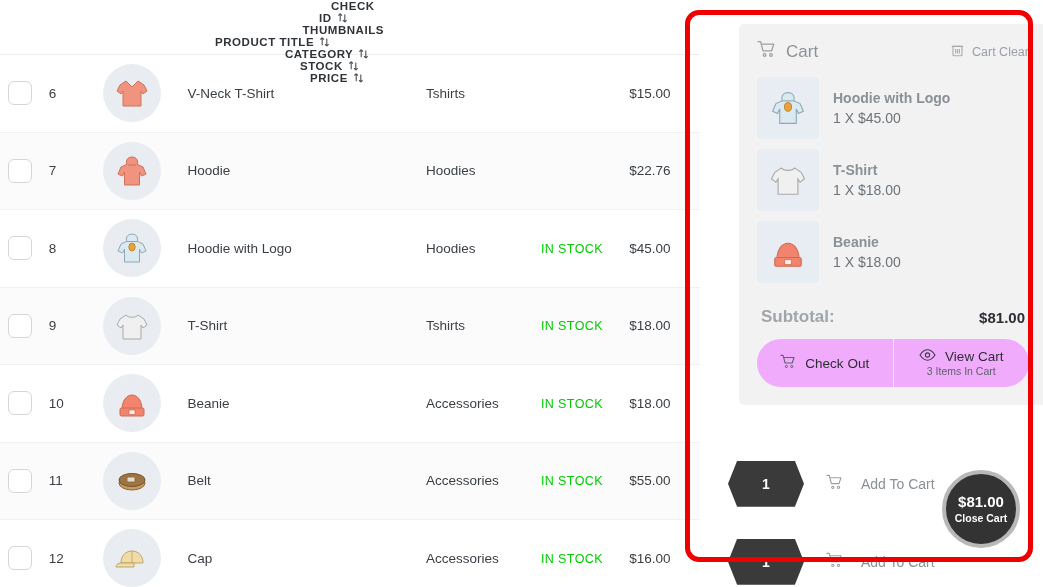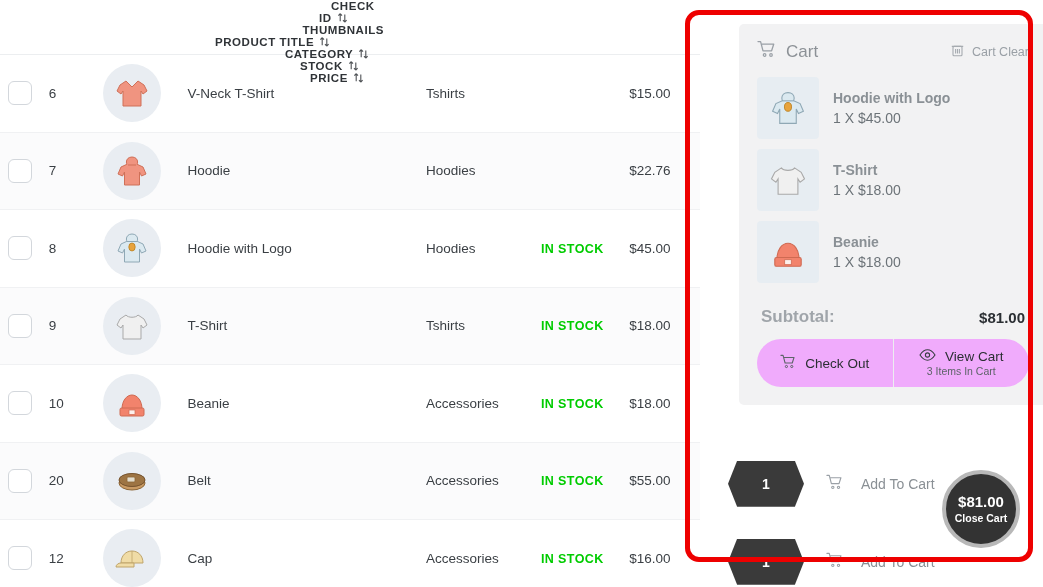--- a/index.html
+++ b/index.html
@@ -41,21 +41,21 @@
   .cbox {
     width: 24px; height: 24px; border: 1.4px solid #d3d7dc;
     border-radius: 6px; background: #fff; cursor: pointer;
   }
   .thumb-circle {
     width: 58px; height: 58px; border-radius: 50%;
     background: #e9edf2; display: flex; align-items: center; justify-content: center;
   }
   .thumb-circle svg { display: block; }
   .cell-id { font-size: 13.5px; color: #3a3f44; }
-  .stock-badge { color: #00cc00; font-weight: bold; font-size: 12.5px; letter-spacing: .4px; }
+  .stock-badge { color: #00cc00; font-weight: normal; font-size: 12.5px; letter-spacing: .4px; }
   .price-cell { font-size: 13.5px; color: #3a3f44; }
 
   
   .cart-panel {
     position: absolute; left: 739px; top: 24px;
     width: 308px; background: #f2f2f3;
     border-radius: 5px; padding: 16px 18px 18px 18px;
   }
   .cart-head { display: flex; align-items: center; justify-content: space-between; margin-bottom: 14px; }
   .cart-title { display: flex; align-items: center; gap: 10px; font-size: 17px; color: #8c9196; font-weight: normal; }
@@ -273,21 +273,21 @@
           </div>
           <div class="c-title">Beanie</div>
           <div class="c-cat">Accessories</div>
           <div class="c-stock"><span class="stock-badge">IN STOCK</span></div>
           <div class="c-price price-cell">$18.00</div>
         </div>
         <div class="trow alt">
           <div class="c-check" style="padding-left:8px">
             <div class="cbox"></div>
           </div>
-          <div class="c-id cell-id">20</div>
+          <div class="c-id cell-id">11</div>
           <div class="c-thumb">
             <div class="thumb-circle">
               <svg width="40" height="40" viewBox="0 0 40 40">
                 <ellipse cx="20" cy="22" rx="13" ry="7" fill="#c99a63" stroke="#8c6536" stroke-width="1"></ellipse>
                 <ellipse cx="20" cy="19" rx="13" ry="6.5" fill="#a9best"></ellipse>
                 <ellipse cx="20" cy="19" rx="13" ry="6.5" fill="#9d7443" stroke="#7b5730" stroke-width="1"></ellipse>
                 <rect x="15" y="16" width="8" height="5" rx="1" fill="#e3dccb" stroke="#8c6536" stroke-width=".8"></rect>
               </svg>
             </div>
           </div>

